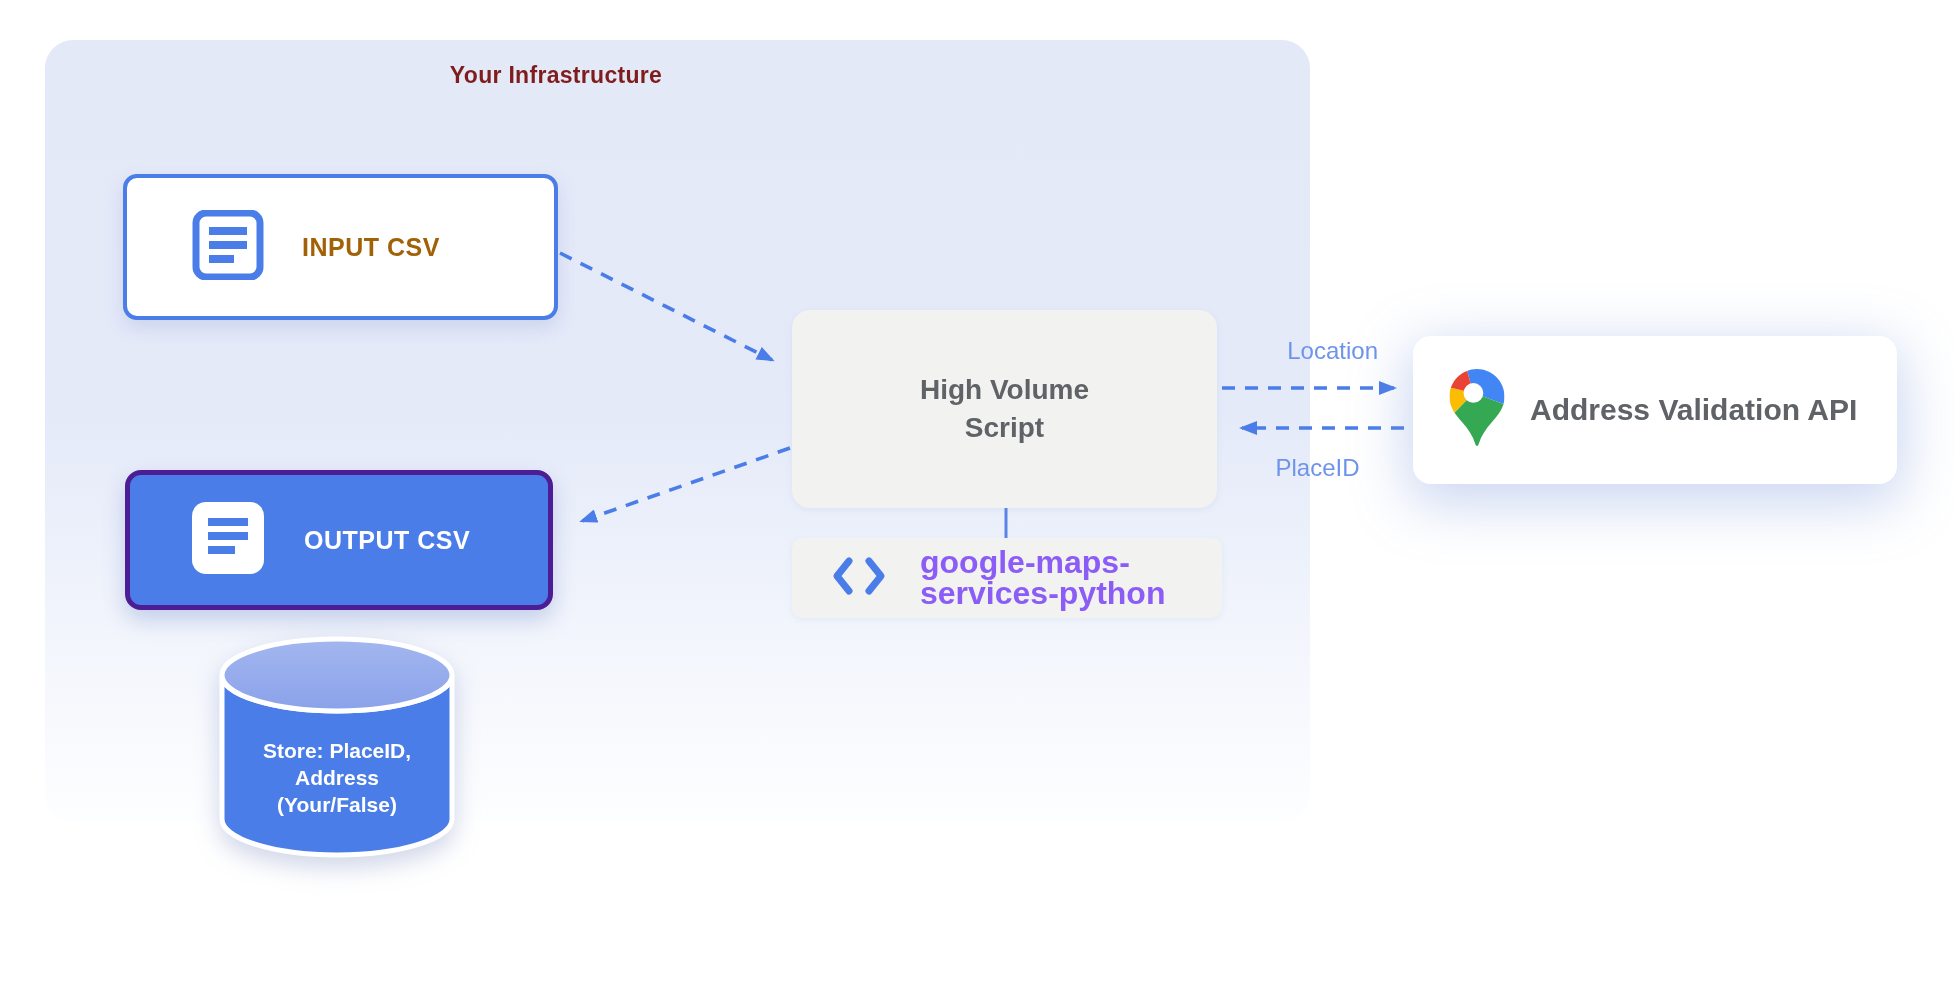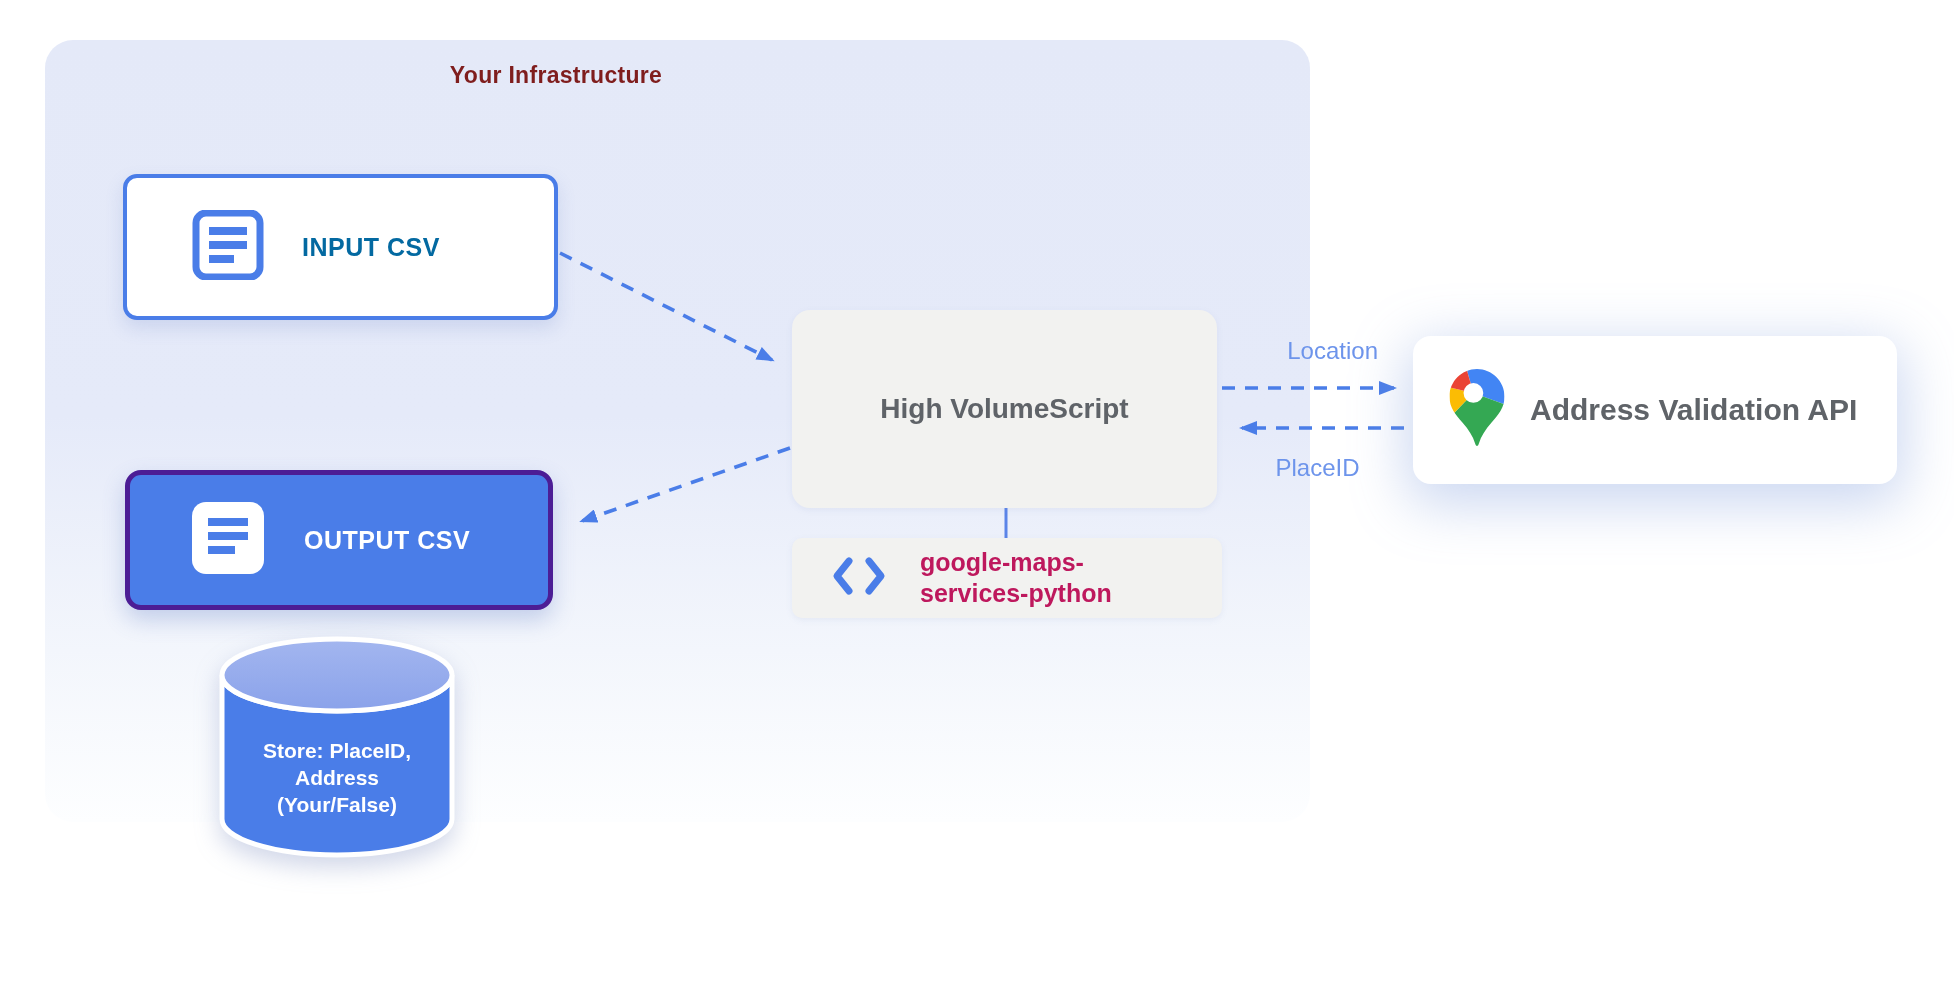--- a/index.html
+++ b/index.html
@@ -34,43 +34,43 @@
 
   
   .node{position:absolute;display:flex;align-items:center;box-sizing:border-box;}
 
   .input-box{
     left:123px;top:174px;width:435px;height:146px;background:#ffffff;
     border:4px solid #4a7de8;border-radius:14px;
     box-shadow:0 8px 18px rgba(91,118,195,.18);
     padding-left:65px;gap:38px;
   }
-  .input-label{color:#0369a1;font-size:25px;font-weight:bold;letter-spacing:.5px;}
+  .input-label{color:#a16207;font-size:25px;font-weight:bold;letter-spacing:.5px;}
 
   .output-box{
     left:125px;top:470px;width:428px;height:140px;background:#4a7de8;
     border:5px solid #4c1d95;border-radius:16px;
     box-shadow:0 10px 22px rgba(91,118,195,.30);
     padding-left:62px;gap:40px;
   }
   .output-label{color:#ffffff;font-size:25px;font-weight:bold;letter-spacing:.5px;}
 
   .script-box{
     left:792px;top:310px;width:425px;height:198px;background:#f2f2f0;
     border-radius:18px;box-shadow:0 2px 6px rgba(120,140,190,.10);
-    justify-content:center;
+    flex-direction:column;justify-content:center;
     color:#5f6368;font-size:28px;font-weight:bold;line-height:38px;text-align:center;
   }
 
   .library-box{
     left:792px;top:538px;width:430px;height:80px;background:#f2f2f0;
     border-radius:10px;box-shadow:0 2px 6px rgba(120,140,190,.10);
     padding-left:40px;gap:34px;justify-content:flex-start;
   }
-  .library-label{color:#be185d;font-size:25px;font-weight:bold;line-height:31px;text-align:left;}
+  .library-label{color:#8b5cf6;font-size:32px;font-weight:bold;line-height:31px;text-align:left;}
 
   .api-box{
     left:1413px;top:336px;width:484px;height:148px;background:#ffffff;
     border-radius:18px;box-shadow:0 14px 55px 6px rgba(125,155,220,.40);
     padding-left:34px;gap:23px;
   }
   .api-label{color:#5f6368;font-size:30px;font-weight:bold;}
 
   
   .db-wrap{position:absolute;left:212px;top:627px;width:250px;height:240px;}

